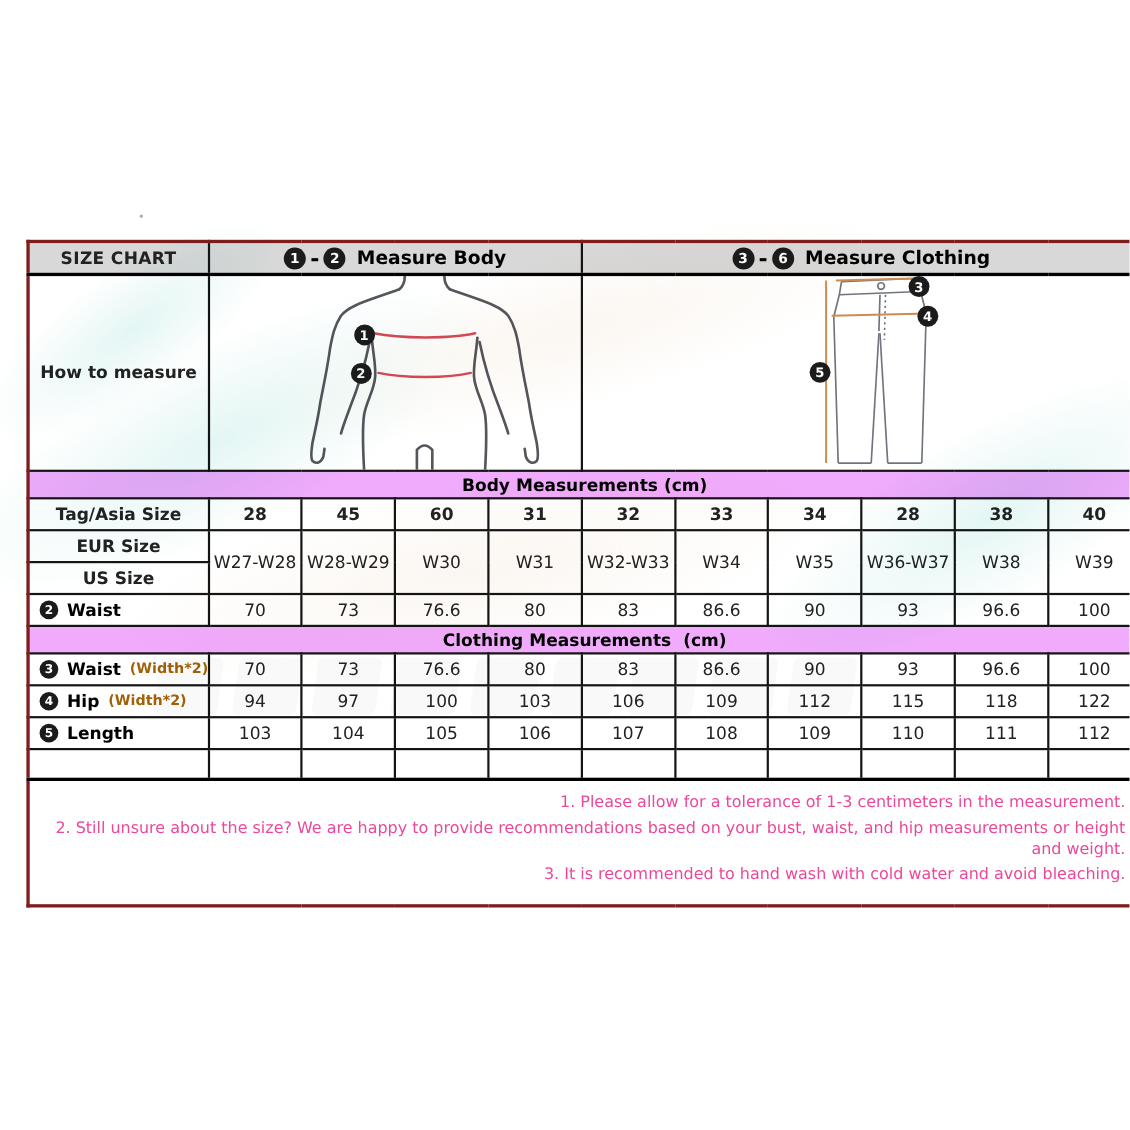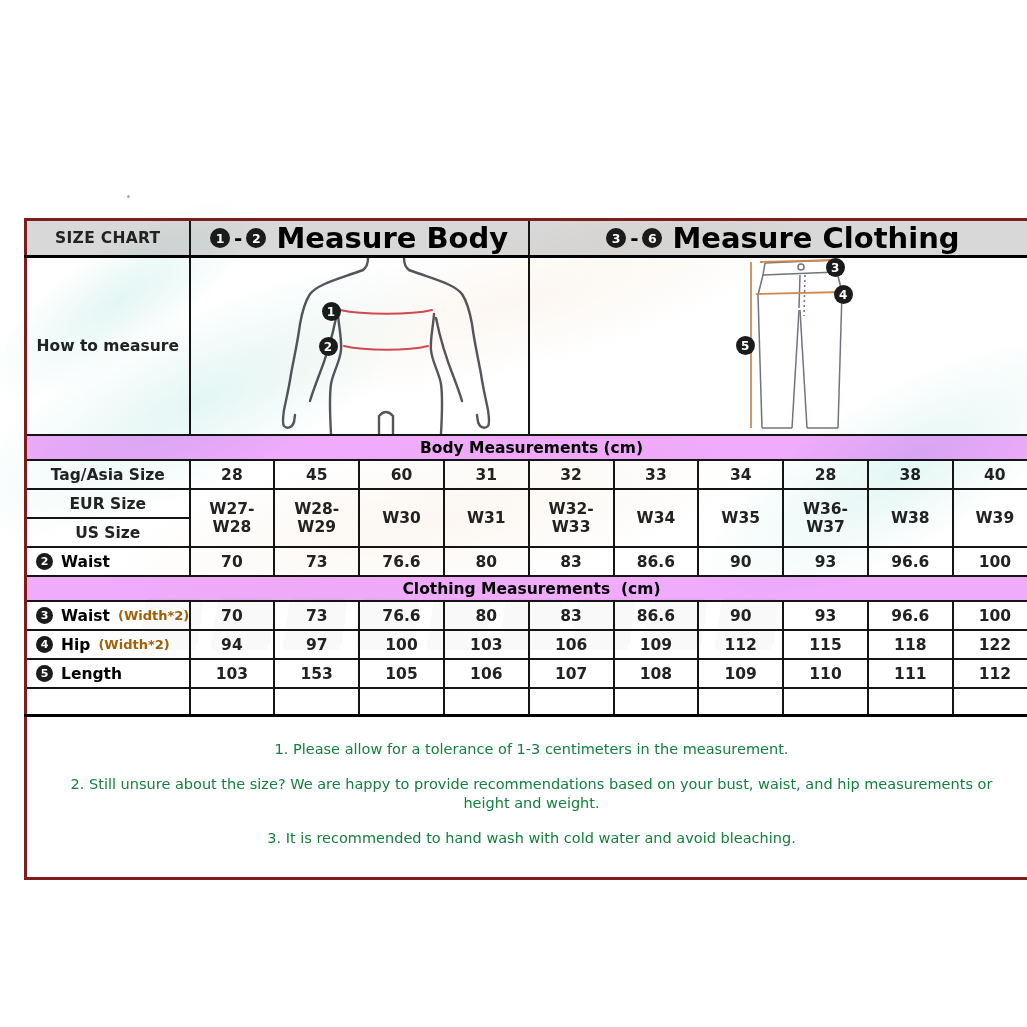--- a/index.html
+++ b/index.html
@@ -9,52 +9,52 @@
 
   table.sc{position:absolute;left:24px;top:218px;width:1012px;border-collapse:collapse;table-layout:fixed;
            border:3px solid #7f1d1d;background:#fff;z-index:1;}
   table.sc td{border:2px solid #141414;padding:0;text-align:center;vertical-align:middle;
               font-size:15.5px;color:#222;overflow:visible;}
 
   
   tr.r-head td{background:#d8d8d8;border-bottom:3px solid #000;height:27px;}
   .cell-sizechart{font-weight:bold;font-size:17px;color:#000;letter-spacing:.3px;}
   .hflex{display:flex;align-items:center;justify-content:center;gap:3px;}
-  .htxt{font-weight:bold;font-size:29px;color:#000;margin-left:7px;}
+  .htxt{font-weight:bold;font-size:17px;color:#000;margin-left:7px;}
   .hdash{font-weight:bold;font-size:20px;color:#000;margin:0 1px;}
 
   
   .mk{display:inline-flex;align-items:center;justify-content:center;background:#1b1b1b;color:#fff;
       border-radius:50%;font-weight:bold;flex:0 0 auto;}
   .mk-h{width:20px;height:20px;font-size:12.5px;}
   .mk-s{width:17px;height:17px;font-size:11px;}
   .mk-f{position:absolute;width:19px;height:19px;font-size:12px;z-index:3;}
 
   
   tr.r-fig td{height:176px;background:#fff;}
   .cell-howto{font-weight:bold;font-size:15.5px;color:#000;}
   .figwrap{position:relative;width:100%;height:176px;}
   .figwrap svg{position:absolute;left:0;top:0;}
 
   
   tr.r-band td{background:#f0abfc;font-weight:bold;font-size:15.5px;color:#000;height:23px;white-space:pre;}
 
   
   tr.r-data td{height:27px;}
-  .v{font-weight:bold;color:#2a2a2a;}
+  .v{font-weight:normal;color:#2a2a2a;}
   .vb{font-weight:bold;color:#000;}
   .lbl{font-weight:bold;font-size:15.5px;color:#000;margin-top:28px;}
   .lrow{display:flex;align-items:center;gap:8px;padding-left:9px;text-align:left;}
   .lrow .lt{font-weight:bold;font-size:15.5px;color:#000;text-align:center;}
   .w2{color:#a16207;font-weight:bold;font-size:13px;}
   tr.r-empty td{height:25px;}
 
   
   tr.r-notes td{border-top:3px solid #000;text-align:left;padding:7px 9px 12px 9px;}
-  tr.r-notes p{margin:16px;padding:0;font-size:14.5px;line-height:1.32;color:#15803d;text-align:center;}
+  tr.r-notes p{margin:4px;padding:0;font-size:14.5px;line-height:1.32;color:#ec4899;text-align:right;}
 
   
   .wm{position:absolute;left:0;top:0;z-index:4;pointer-events:none;mix-blend-mode:multiply;opacity:.5;}
 </style>
 </head>
 <body>
 
 <div id="page">
   <div class="speck"></div>
 
@@ -242,21 +242,21 @@
     </tr>
 
     <tr class="r-data">
       <td>
         <div class="lrow">
           <span class="mk mk-s">5</span>
           <span class="lt">Length</span>
         </div>
       </td>
       <td class="v">103</td>
-      <td class="v">153</td>
+      <td class="v">104</td>
       <td class="v">105</td>
       <td class="v">106</td>
       <td class="v">107</td>
       <td class="v">108</td>
       <td class="v">109</td>
       <td class="v">110</td>
       <td class="v">111</td>
       <td class="v">112</td>
     </tr>
 

